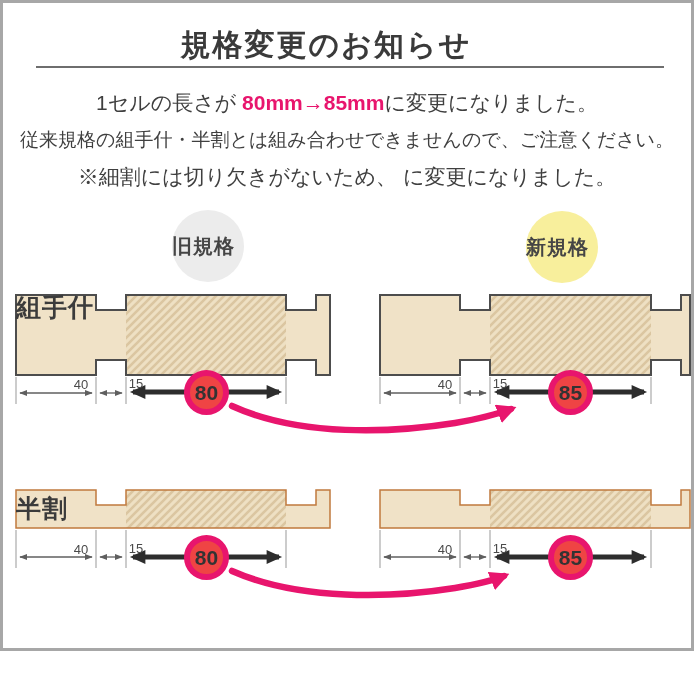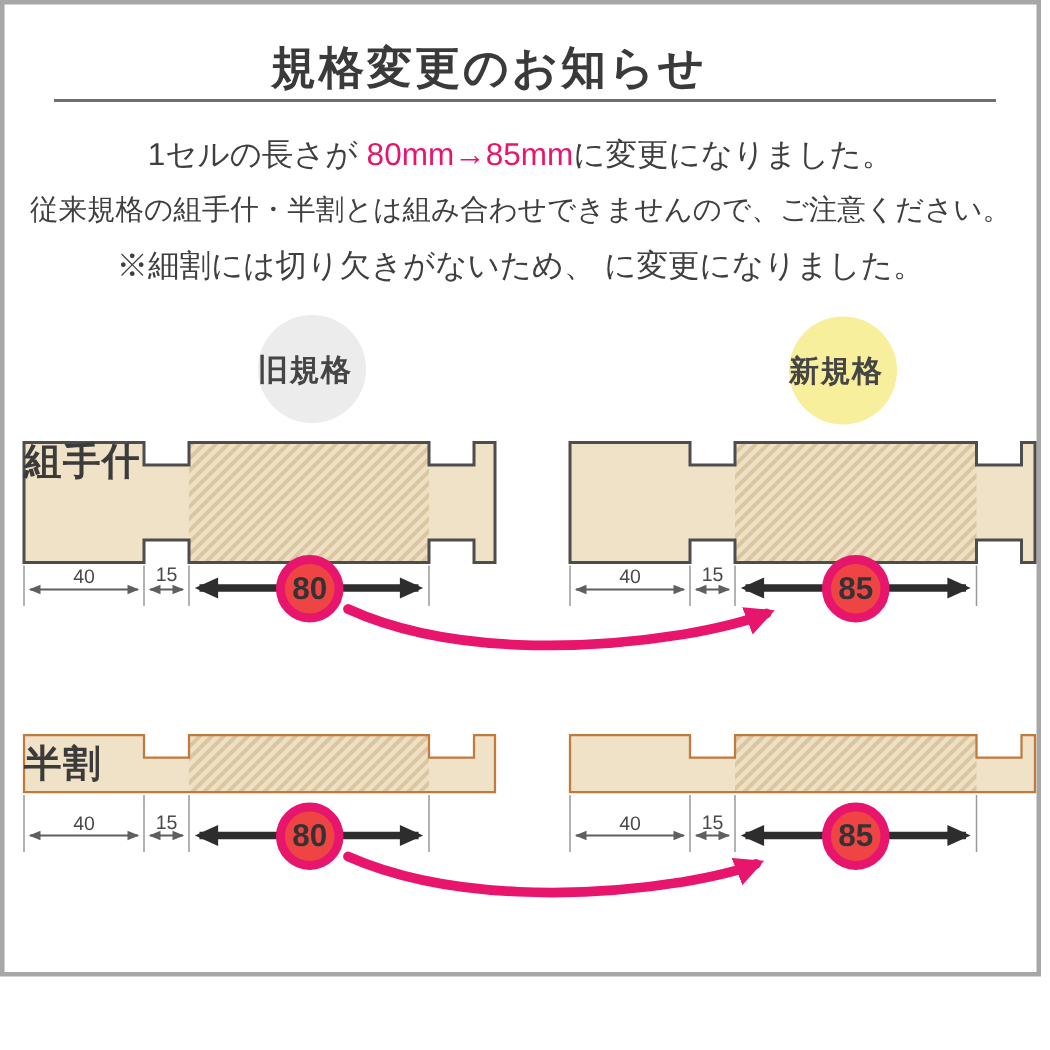--- a/index.html
+++ b/index.html
@@ -18,37 +18,37 @@
     font-size:30px;font-weight:700;color:#3a3a3a;letter-spacing:2px;z-index:2;padding-left:29px;
   }
   .title-rule{
     position:absolute;left:36px;top:66px;width:628px;height:2px;
     background:#6e6e6e;z-index:2;
   }
   .p{position:absolute;left:0;width:694px;margin:0;text-align:center;color:#3f3f3f;z-index:2;}
   .l1{top:89px;font-size:21px;}
   .l2{top:127px;font-size:19px;}
   .l3{top:163px;font-size:21px;}
-  .hl{color:var(--accent-pink);font-weight:400;}
+  .hl{color:var(--accent-pink);font-weight:700;}
   .badge{
     position:absolute;width:72px;height:72px;border-radius:50%;
     display:flex;align-items:center;justify-content:flex-start;
     font-size:20px;font-weight:700;color:#454545;letter-spacing:1px;z-index:2;
   }
   .badge-old{left:172px;top:210px;background:var(--badge-old-bg);}
   .badge-new{left:526px;top:211px;background:var(--badge-new-bg);}
   .sec{
     position:absolute;left:16px;font-size:25px;font-weight:700;
     color:#3b3b3b;letter-spacing:1px;z-index:2;margin-top:40px;
   }
   .sec-kumite{top:251px;}
   .sec-hanwari{top:452px;}
   .dim{
     position:absolute;transform:translate(-50%,-50%);
-    font-size:13px;color:#4a4a4a;z-index:2;
+    font-size:13px;color:#4a4a4a;z-index:2;margin-left:25px;
   }
   .ring{
     position:absolute;width:33px;height:33px;border:6px solid var(--accent-pink);
     border-radius:50%;background:#ef4444;color:#333333;
     font-size:21px;font-weight:600;display:flex;align-items:center;justify-content:center;
     z-index:3;
   }
   
   .wood{fill:var(--wood-fill);}
   .hatch-bg{fill:var(--hatch-bg);}

